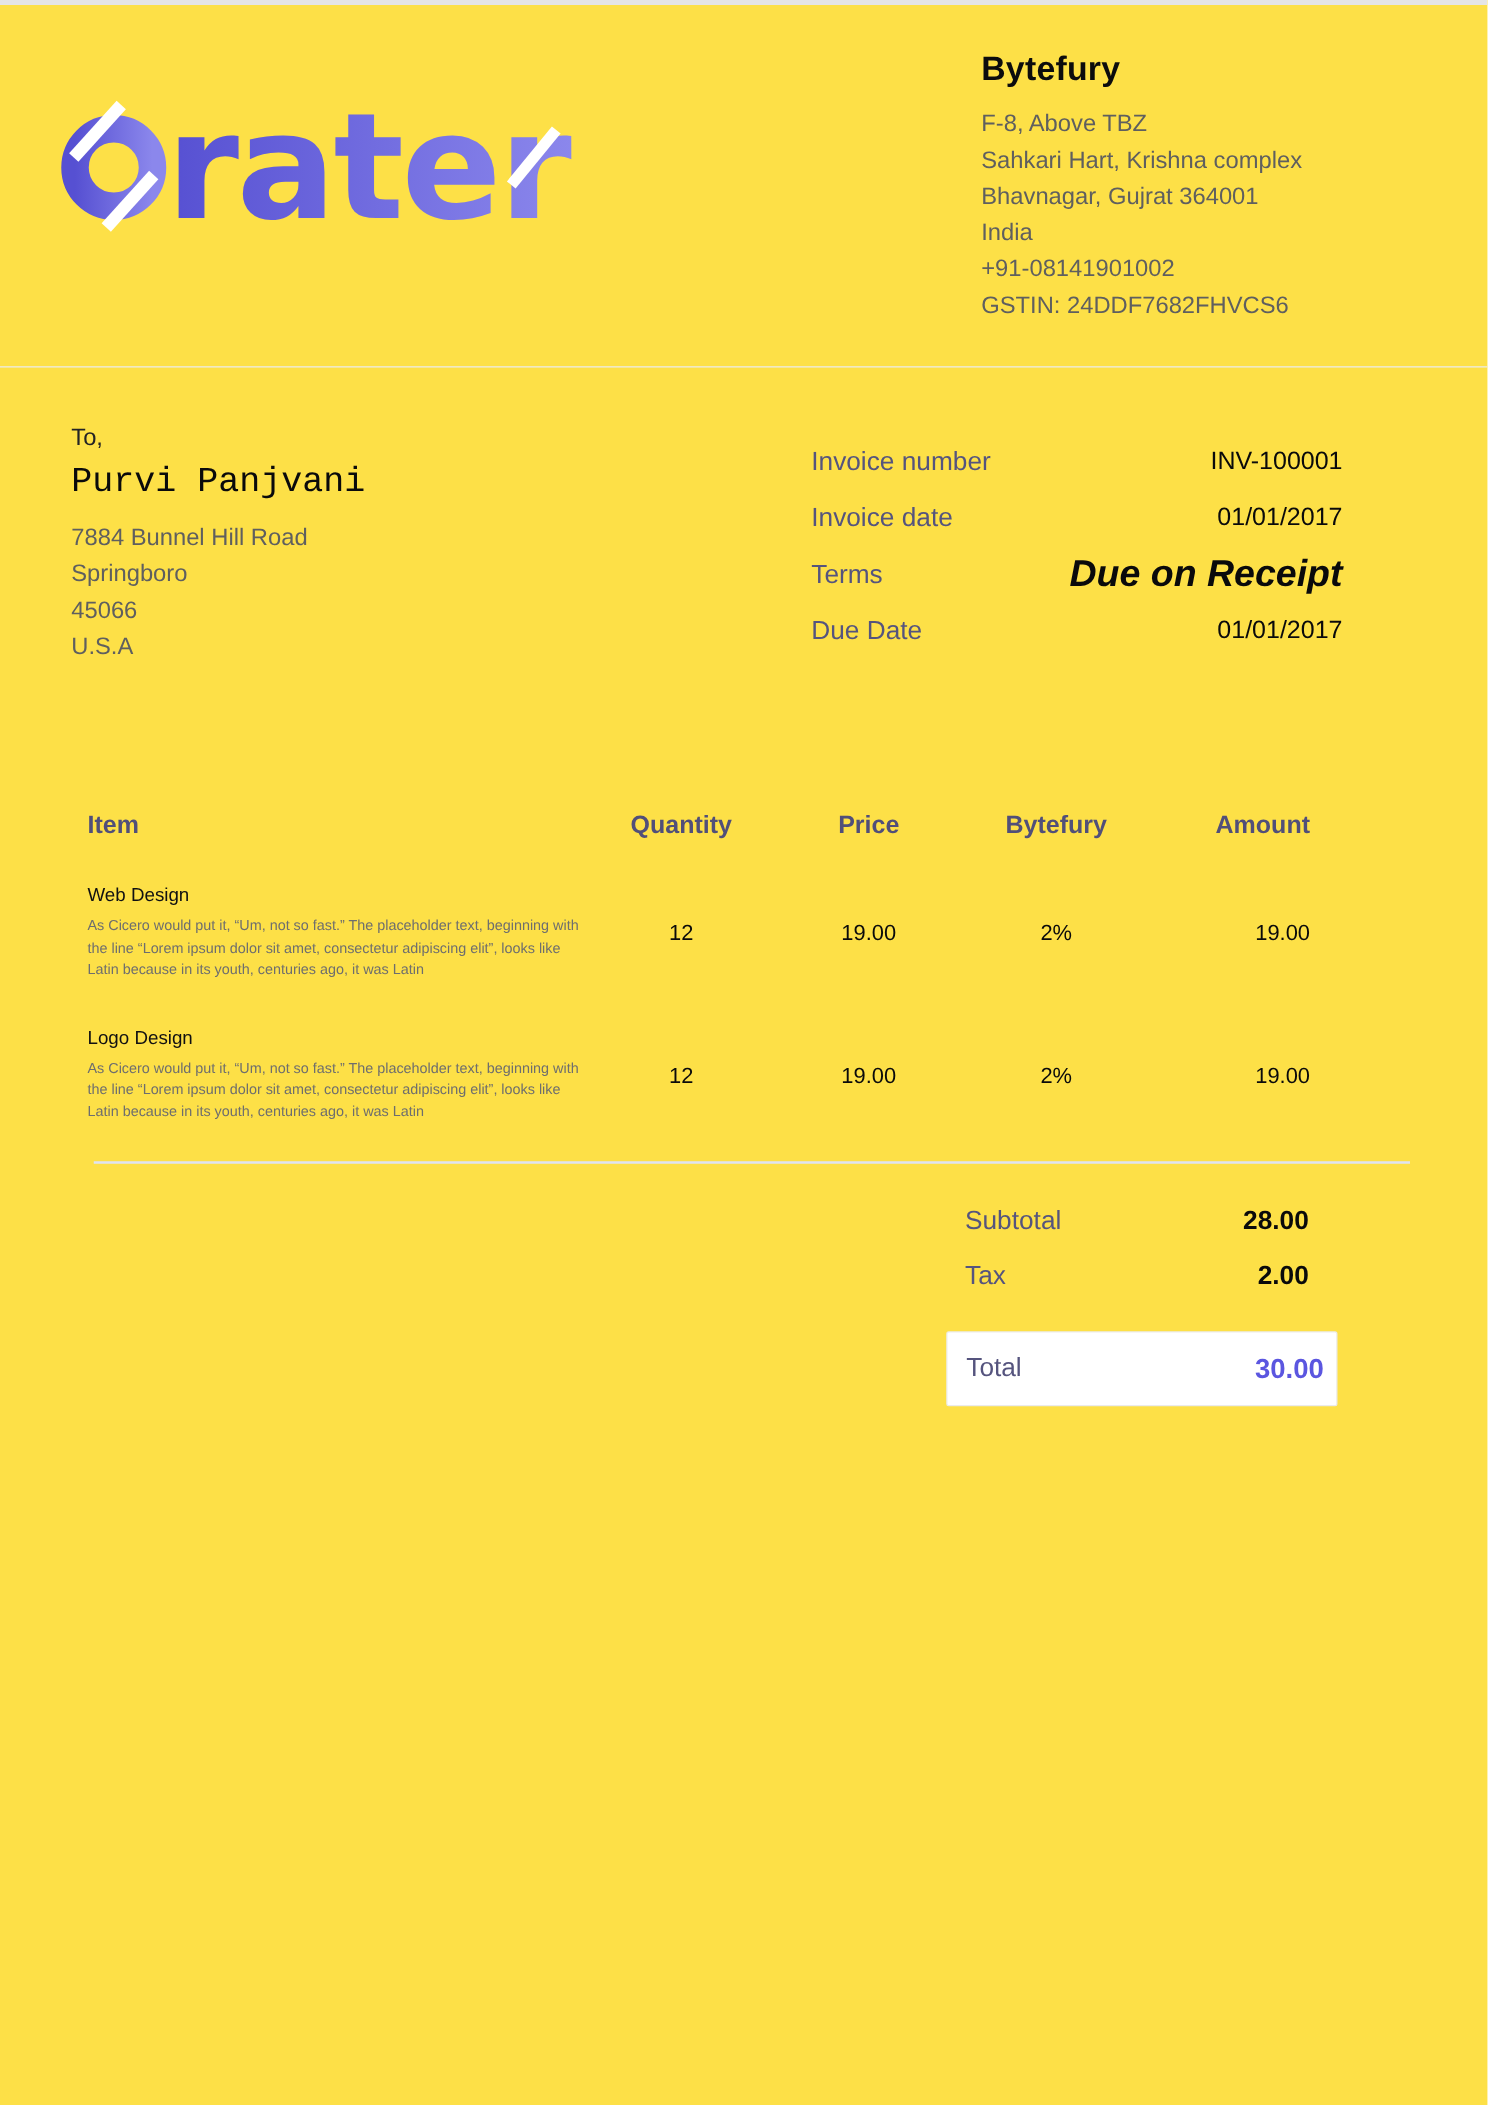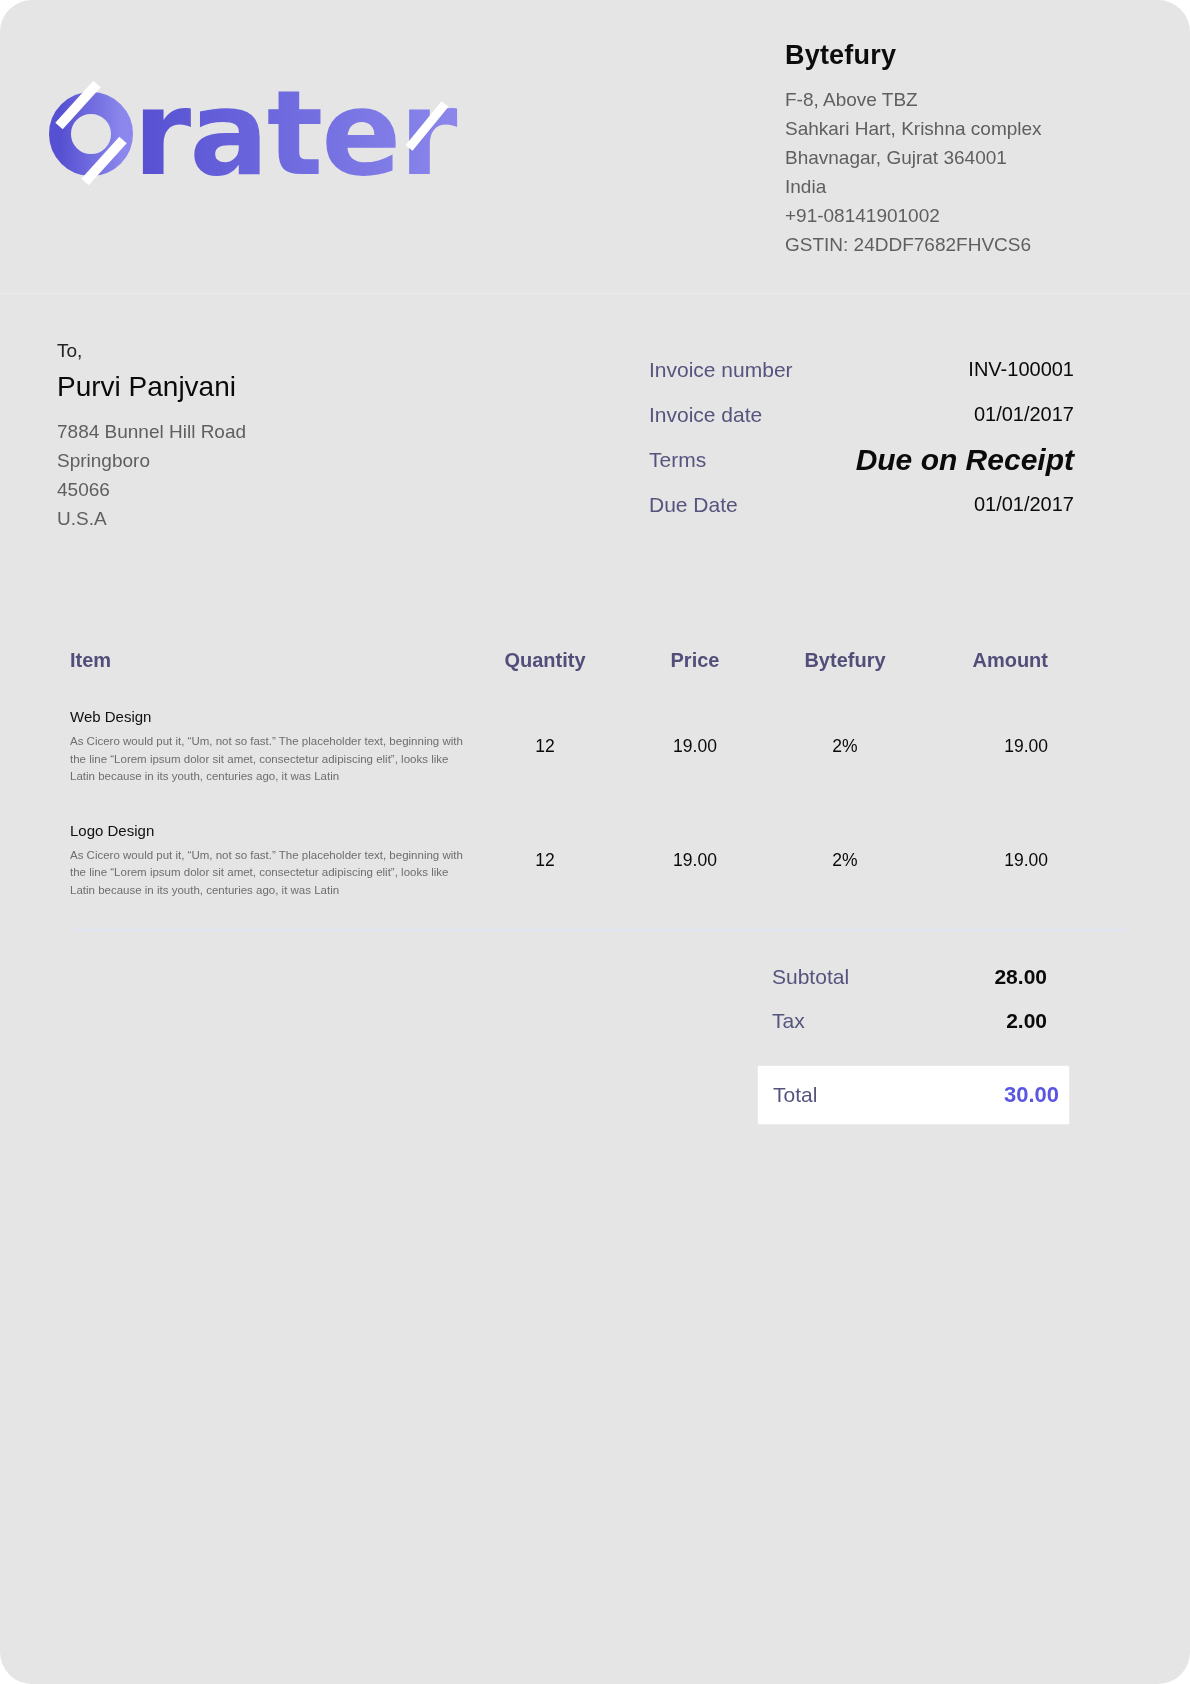--- a/index.html
+++ b/index.html
@@ -13,40 +13,39 @@
     --topstrip:#e5e5e5;
   }
   *{box-sizing:border-box;margin:0;padding:0;}
   html,body{background:#ffffff;}
   body{font-family:"Liberation Sans", sans-serif; color:var(--text-dark);}
   .page{
     position:relative;
     width:1190px;
     height:1684px;
     margin:0 auto;
-    background:#e5e5e5;
+    background:#fde047;
     border-top:4px solid var(--topstrip);
     overflow:hidden;
-    border-radius:32px;
   }
 
   
   .header{
     position:absolute; left:0; top:0; width:100%; height:290px;
     border-bottom:1px solid #ececec;
   }
   .logo{ position:absolute; left:45px; top:66px; }
   .company{ position:absolute; left:785px; top:36px; width:330px; }
   .company-name{ font-size:27px; font-weight:700; color:#0c0c0d; letter-spacing:.2px; margin-bottom:14px;}
   .company-line{ font-size:19px; line-height:29px; color:var(--text-gray); }
 
   
   .billto{ position:absolute; left:57px; top:336px; width:420px;}
   .billto-heading{ font-size:19px; color:#232325; margin-bottom:9px; }
-  .billto-name{ font-size:28px; font-weight:500; color:#0a0a0b; margin-bottom:14px; }
+  .billto-name{ font-size:28px; font-weight:500; color:#0a0a0b; margin-bottom:14px;font-family:Liberation Mono, monospace; }
   .billto-line{ font-size:19px; line-height:29px; color:var(--text-gray); }
 
   
   .meta{ position:absolute; left:649px; top:343px; width:425px; }
   .meta-row{ display:flex; justify-content:space-between; align-items:center; height:45px; }
   .meta-label{ font-size:21px; color:var(--label-purple); }
   .meta-value{ font-size:20px; font-weight:500; color:#0a0a0b; }
   .meta-value.big{ font-size:30px; font-weight:600;font-style:italic; }
 
   

